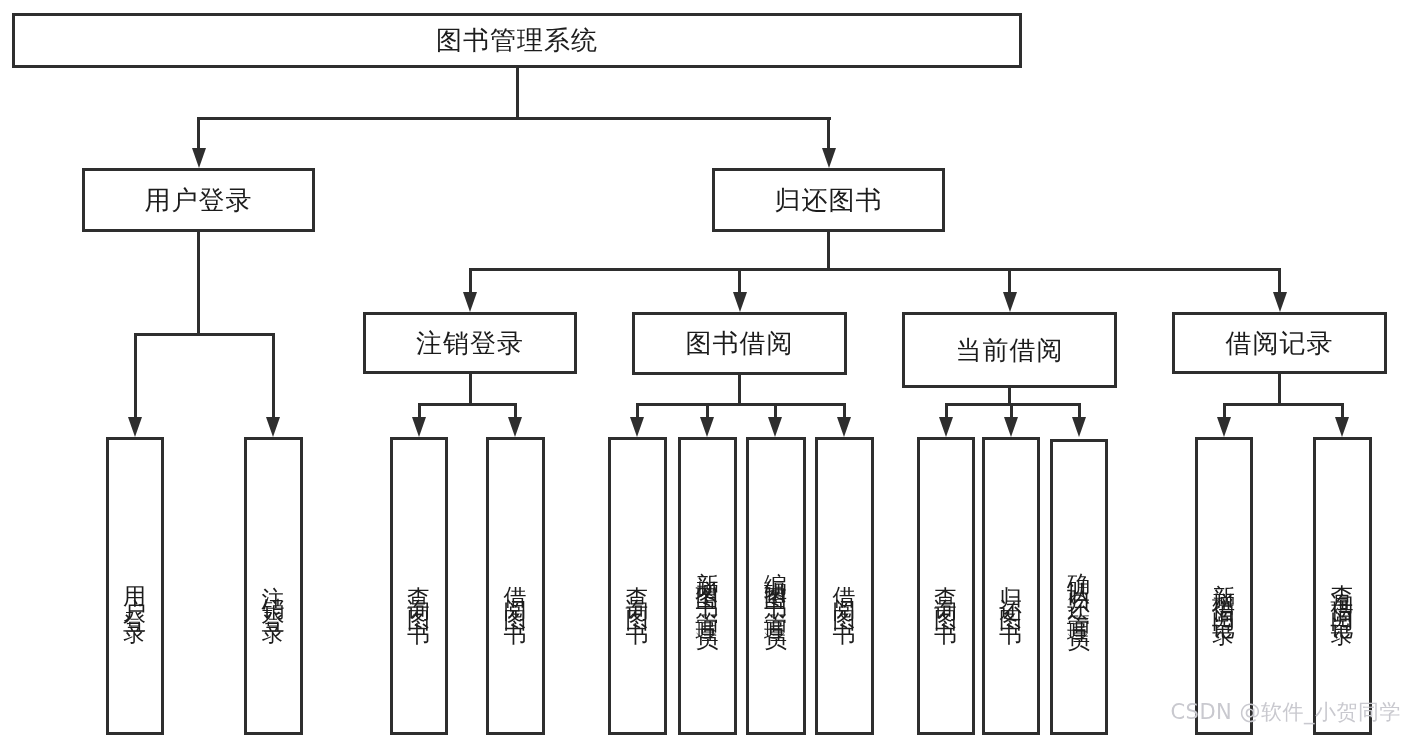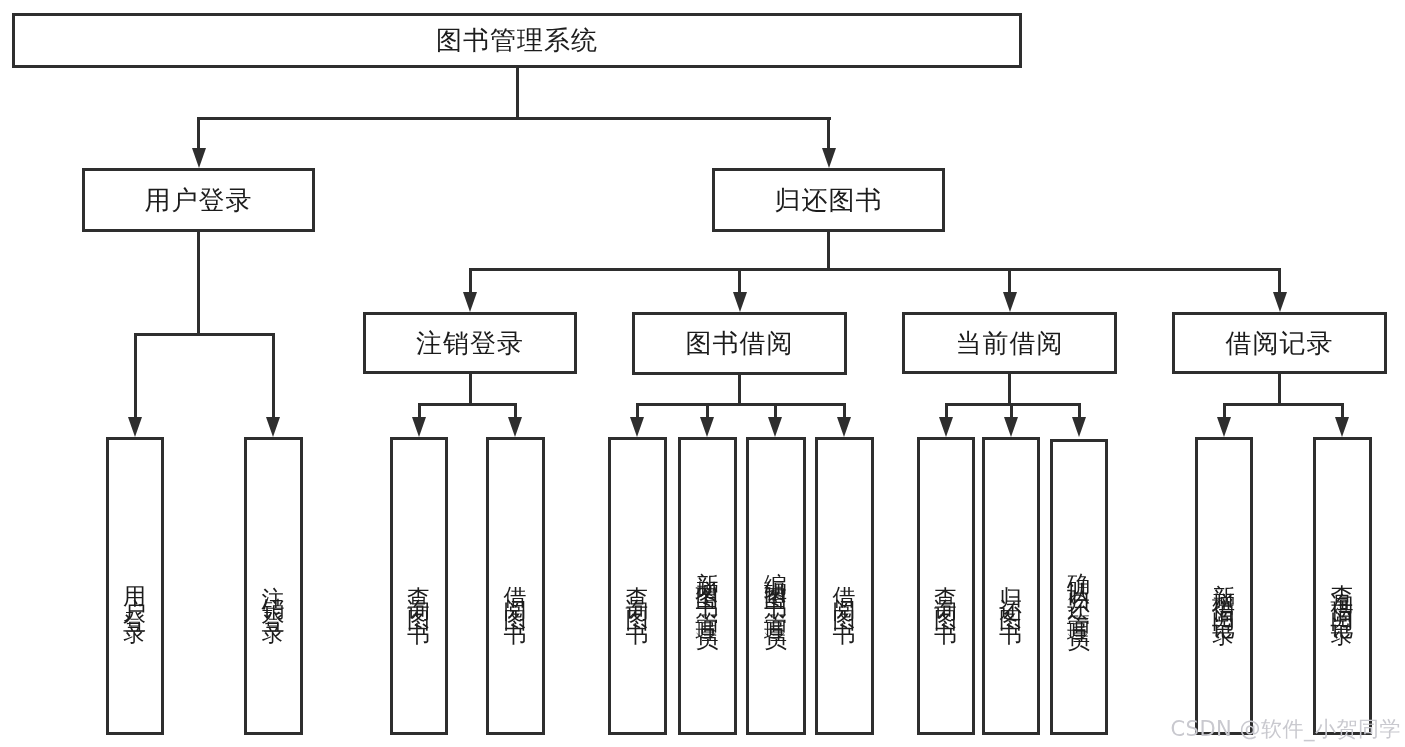--- a/index.html
+++ b/index.html
@@ -27,21 +27,21 @@
   }
   .v-short{letter-spacing:12px;margin-bottom:-12px;}
   .v-long{letter-spacing:8px;margin-bottom:-8px;}
   .line{position:absolute;background:var(--line);z-index:1;}
   .arrowhead{
     position:absolute;width:0;height:0;z-index:1;
     border-left:7px solid transparent;border-right:7px solid transparent;
     border-top:20px solid var(--line);
   }
   .watermark{
-    position:absolute;right:4px;bottom:4px;z-index:5;
+    position:absolute;right:4px;bottom:21px;z-index:5;
     font-size:21px;color:var(--wm);letter-spacing:.5px;white-space:nowrap;
   }
 </style>
 </head>
 <body>
 
 <div class="stage">
 
   <div class="box" style="left:12px;top:13px;width:1010px;height:55px">
     <span class="lbl">图书管理系统</span>
@@ -78,21 +78,21 @@
   <div class="arrowhead" style="left:1002.5px;top:292px"></div>
   <div class="line" style="left:1278px;top:268px;width:3px;height:28px"></div>
   <div class="arrowhead" style="left:1272.5px;top:292px"></div>
 
   <div class="box" style="left:363px;top:312px;width:214px;height:62px">
     <span class="lbl">注销登录</span>
   </div>
   <div class="box" style="left:632px;top:312px;width:215px;height:63px">
     <span class="lbl">图书借阅</span>
   </div>
-  <div class="box" style="left:902px;top:312px;width:215px;height:62px">
+  <div class="box" style="left:902px;top:312px;width:215px;height:76px">
     <span class="lbl">当前借阅</span>
   </div>
   <div class="box" style="left:1172px;top:312px;width:215px;height:62px">
     <span class="lbl">借阅记录</span>
   </div>
 
   <div class="line" style="left:468.5px;top:374px;width:3px;height:32px"></div>
   <div class="line" style="left:417.5px;top:403px;width:99px;height:3px"></div>
   <div class="line" style="left:417.5px;top:403px;width:3px;height:16px"></div>
   <div class="arrowhead" style="left:412px;top:417px"></div>

